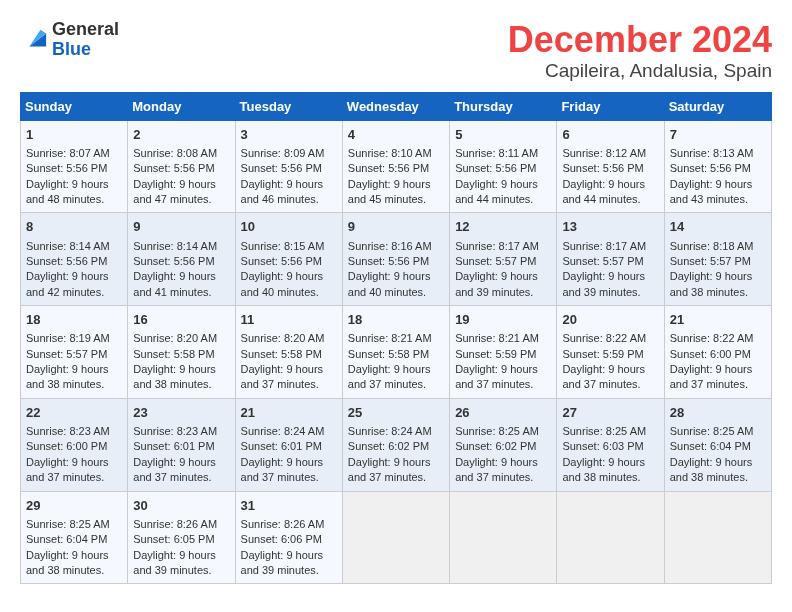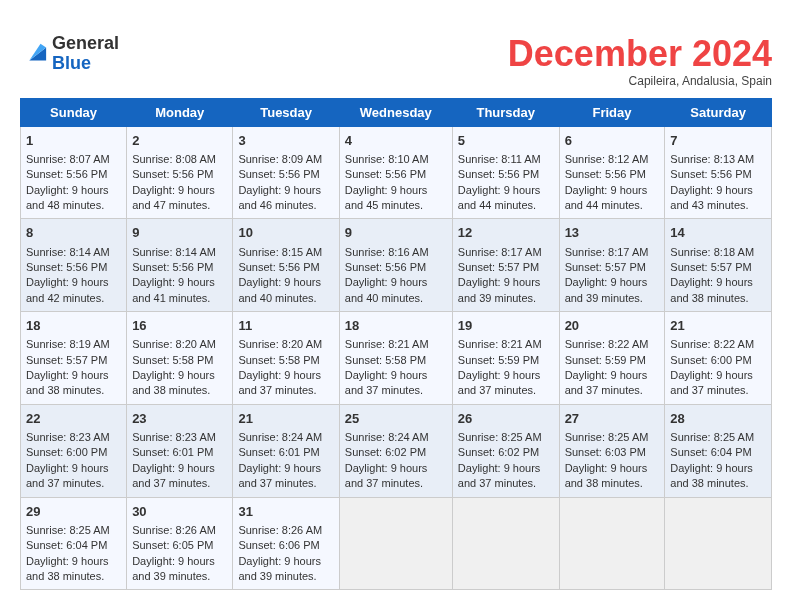--- a/index.html
+++ b/index.html
@@ -8,21 +8,20 @@
       background: #fff;
       width: 792px;
       min-height: 612px;
       padding: 20px;
     }
     .header-area {
       display: flex;
       justify-content: space-between;
       align-items: flex-start;
       margin-bottom: 10px;
-      margin-top: 14px;
     }
     .logo {
       display: flex;
       align-items: center;
       gap: 4px;
     }
     .logo-text {
       font-size: 18px;
       font-weight: bold;
       line-height: 1.1;
@@ -36,33 +35,33 @@
     .title-area {
       text-align: right;
     }
     .month-title {
       font-size: 36px;
       font-weight: bold;
       color: #ef4444;
       line-height: 1.1;
     }
     .location-title {
-      font-size: 12px;
+      font-size: 19px;
       color: #444;
     }
     .calendar-table {
       width: 100%;
       border-collapse: collapse;
       font-size: 11px;
     }
     .calendar-table thead tr th {
       background-color: #1565c0;
       color: #fff;
-      padding: 6px 20px;
-      text-align: center;
+      padding: 6px 4px;
+      text-align: left;
       font-size: 13px;
       font-weight: bold;
       border: 1px solid #1565c0;
     }
     .calendar-table tbody tr td {
       vertical-align: top;
       padding: 5px 5px;
       border: 1px solid #ccc;
       width: 14.28%;
       min-height: 70px;

